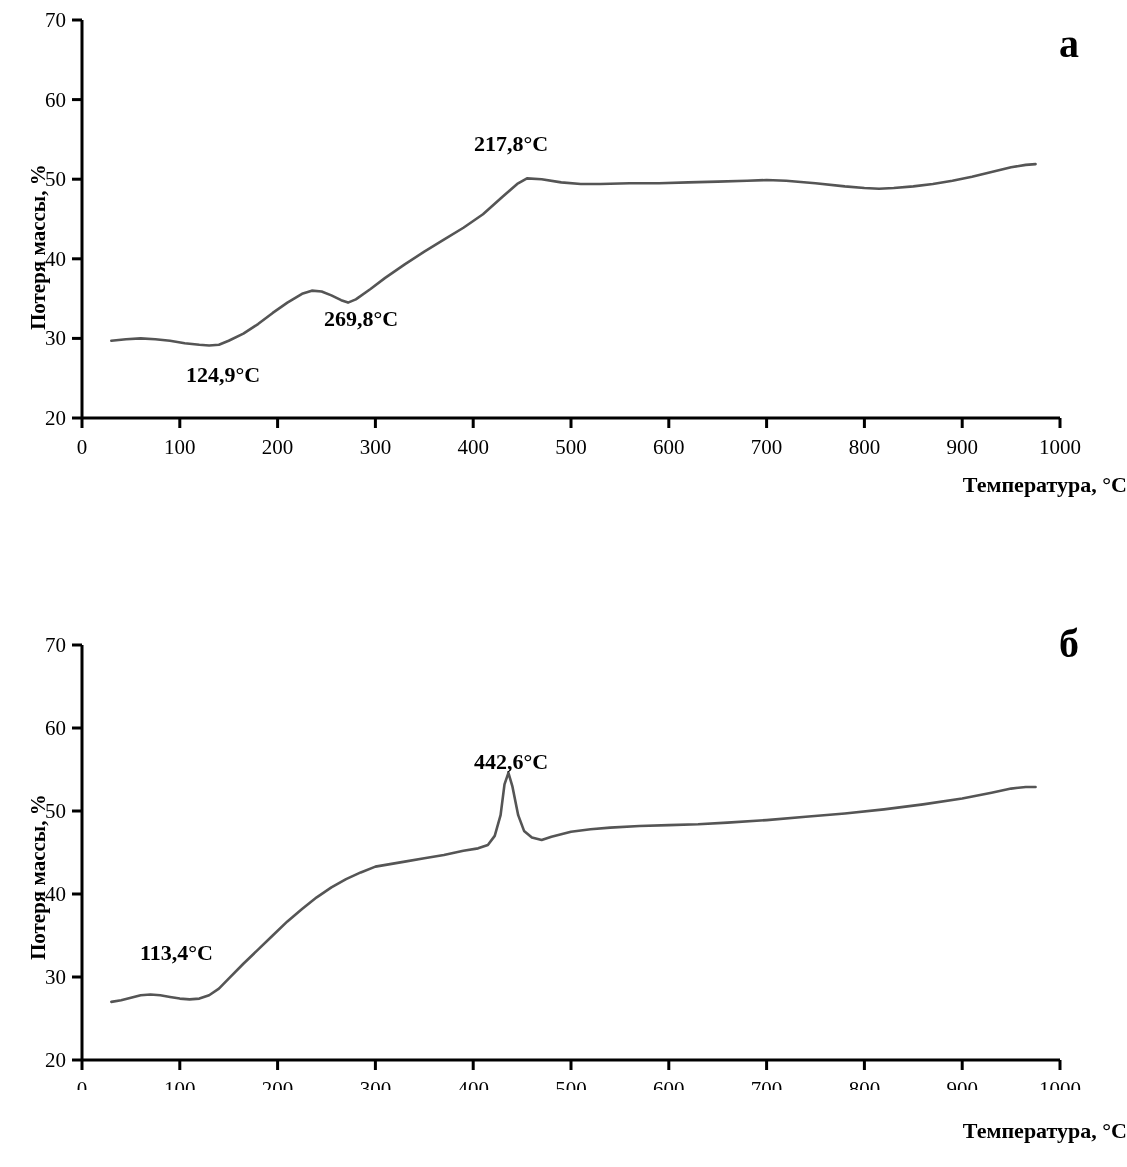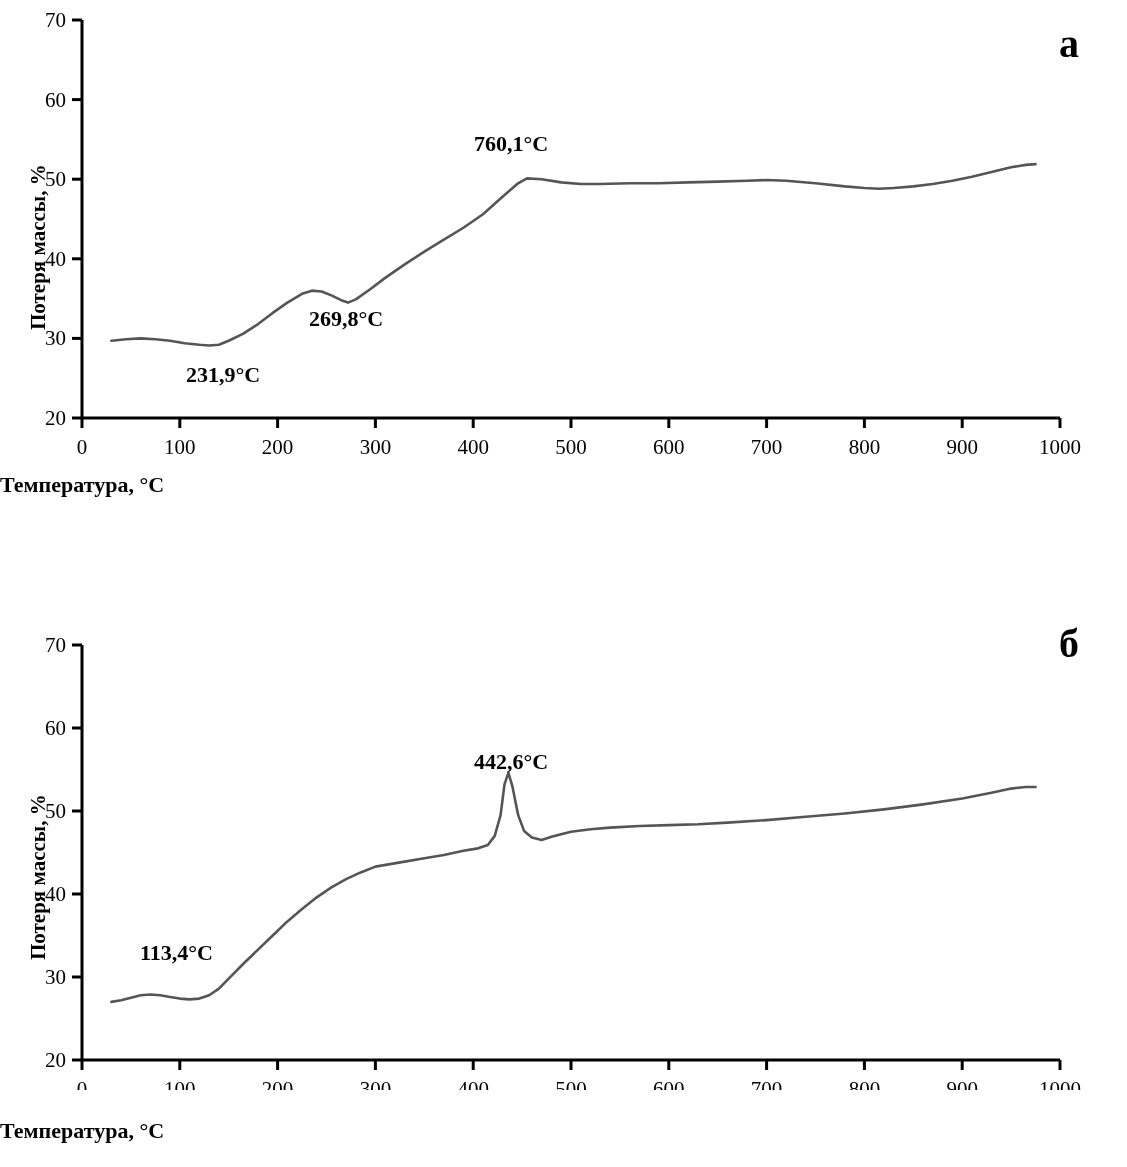--- a/index.html
+++ b/index.html
@@ -47,21 +47,21 @@
     font-weight: bold;
     font-size: 21px;
     white-space: nowrap;
     transform-origin: 0 0;
     transform: rotate(-90deg);
   }
   .xlabel {
     position: absolute;
     font-weight: bold;
     font-size: 22px;
-    text-align: left;
+    text-align: right;
     width: 100%;
     left: 0;
   }
   .annot {
     position: absolute;
     font-weight: bold;
     font-size: 22px;
     white-space: nowrap;
   }
   .tick-text {
@@ -111,23 +111,23 @@
         <text x="864.4000000000001" y="454" text-anchor="middle" class="tick-text">800</text>
         <line x1="962.2" y1="418" x2="962.2" y2="428" stroke="#000" stroke-width="3"></line>
         <text x="962.2" y="454" text-anchor="middle" class="tick-text">900</text>
         <line x1="1060" y1="418" x2="1060" y2="428" stroke="#000" stroke-width="3"></line>
         <text x="1060" y="454" text-anchor="middle" class="tick-text">1000</text>
         <path d="M111.34,340.79 L126.01,339.20 L140.68,338.40 L155.35,339.20 L170.02,340.79 L184.69,343.18 L199.36,344.77 L209.14,345.56 L218.92,344.77 L228.70,340.79 L243.37,333.62 L258.04,324.07 L272.71,312.93 L287.38,302.58 L302.05,293.82 L311.83,290.64 L321.61,291.44 L331.39,295.42 L341.17,300.19 L348.02,302.58 L355.84,299.40 L370.51,289.05 L385.18,277.90 L404.74,264.37 L424.30,251.64 L443.86,239.70 L463.42,227.76 L482.98,214.22 L502.54,196.71 L517.21,183.98 L526.99,178.40 L541.66,179.20 L561.22,182.38 L580.78,183.98 L600.34,183.98 L629.68,183.18 L659.02,183.18 L688.36,182.38 L717.70,181.59 L747.04,180.79 L766.60,180.00 L786.16,180.79 L815.50,183.18 L844.84,186.36 L864.40,187.96 L879.07,188.75 L893.74,187.96 L913.30,186.36 L932.86,183.98 L952.42,180.79 L971.98,176.81 L991.54,172.04 L1011.10,167.26 L1025.77,164.87 L1035.55,164.08" fill="none" stroke="#555555" stroke-width="2.6" stroke-linejoin="round" stroke-linecap="round"></path>
       </svg>
   </div>
   <div class="ylabel" id="ylabel-a" style="left: 26px; top: 330px;">Потеря массы, %</div>
   <div class="xlabel" style="top: 472px;">Температура, °C</div>
-  <div class="annot" id="annot-a-0" style="left: 186px; top: 362px;">231,9°C</div>
-  <div class="annot" id="annot-a-1" style="left: 309px; top: 306px;">269,8°C</div>
-  <div class="annot" id="annot-a-2" style="left: 474px; top: 131px;">760,1°C</div>
+  <div class="annot" id="annot-a-0" style="left: 186px; top: 362px;">124,9°C</div>
+  <div class="annot" id="annot-a-1" style="left: 324px; top: 306px;">269,8°C</div>
+  <div class="annot" id="annot-a-2" style="left: 474px; top: 131px;">217,8°C</div>
 </div>
 
 <div class="figure" id="panel-b">
   <div class="panel-letter">б</div>
   <div class="plot-wrap">
     <svg class="chart" id="svg-b" width="1127" height="490">
         <line x1="82" y1="45" x2="82" y2="460" stroke="#000" stroke-width="3"></line>
         <line x1="82" y1="460" x2="1060" y2="460" stroke="#000" stroke-width="3"></line>
         <line x1="72" y1="460" x2="82" y2="460" stroke="#000" stroke-width="3"></line>
         <text x="66" y="467" text-anchor="end" class="tick-text">20</text>

